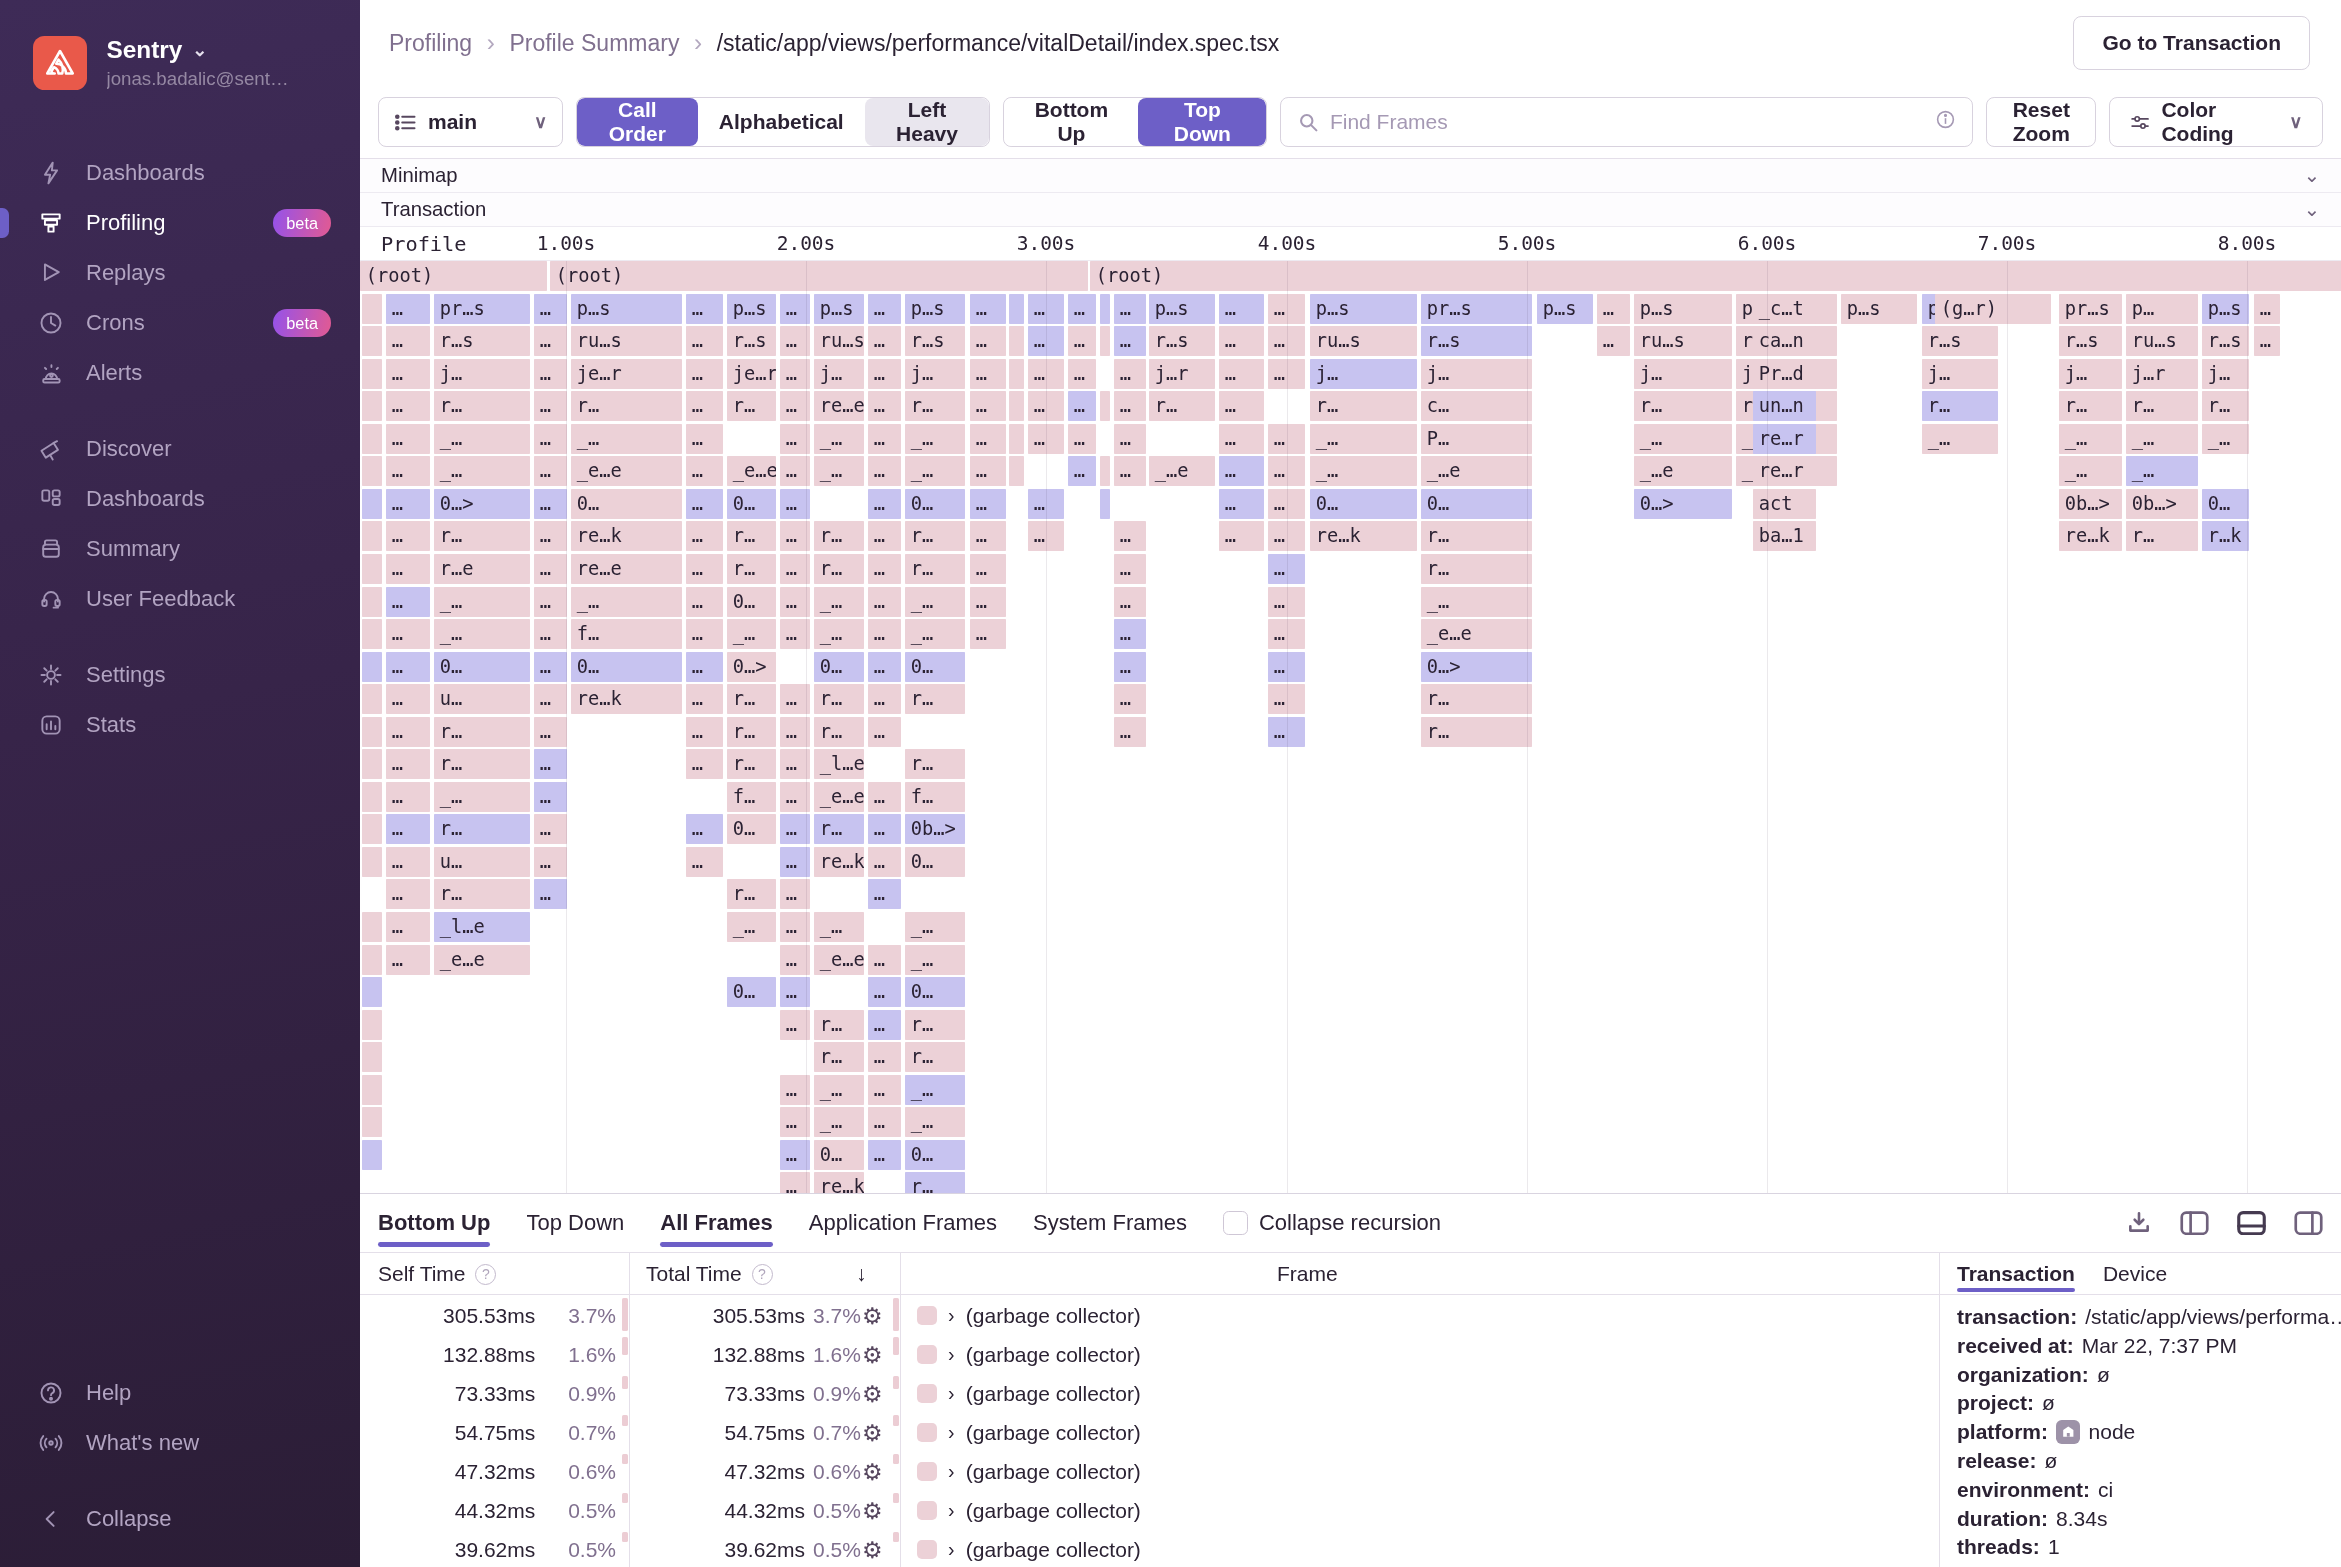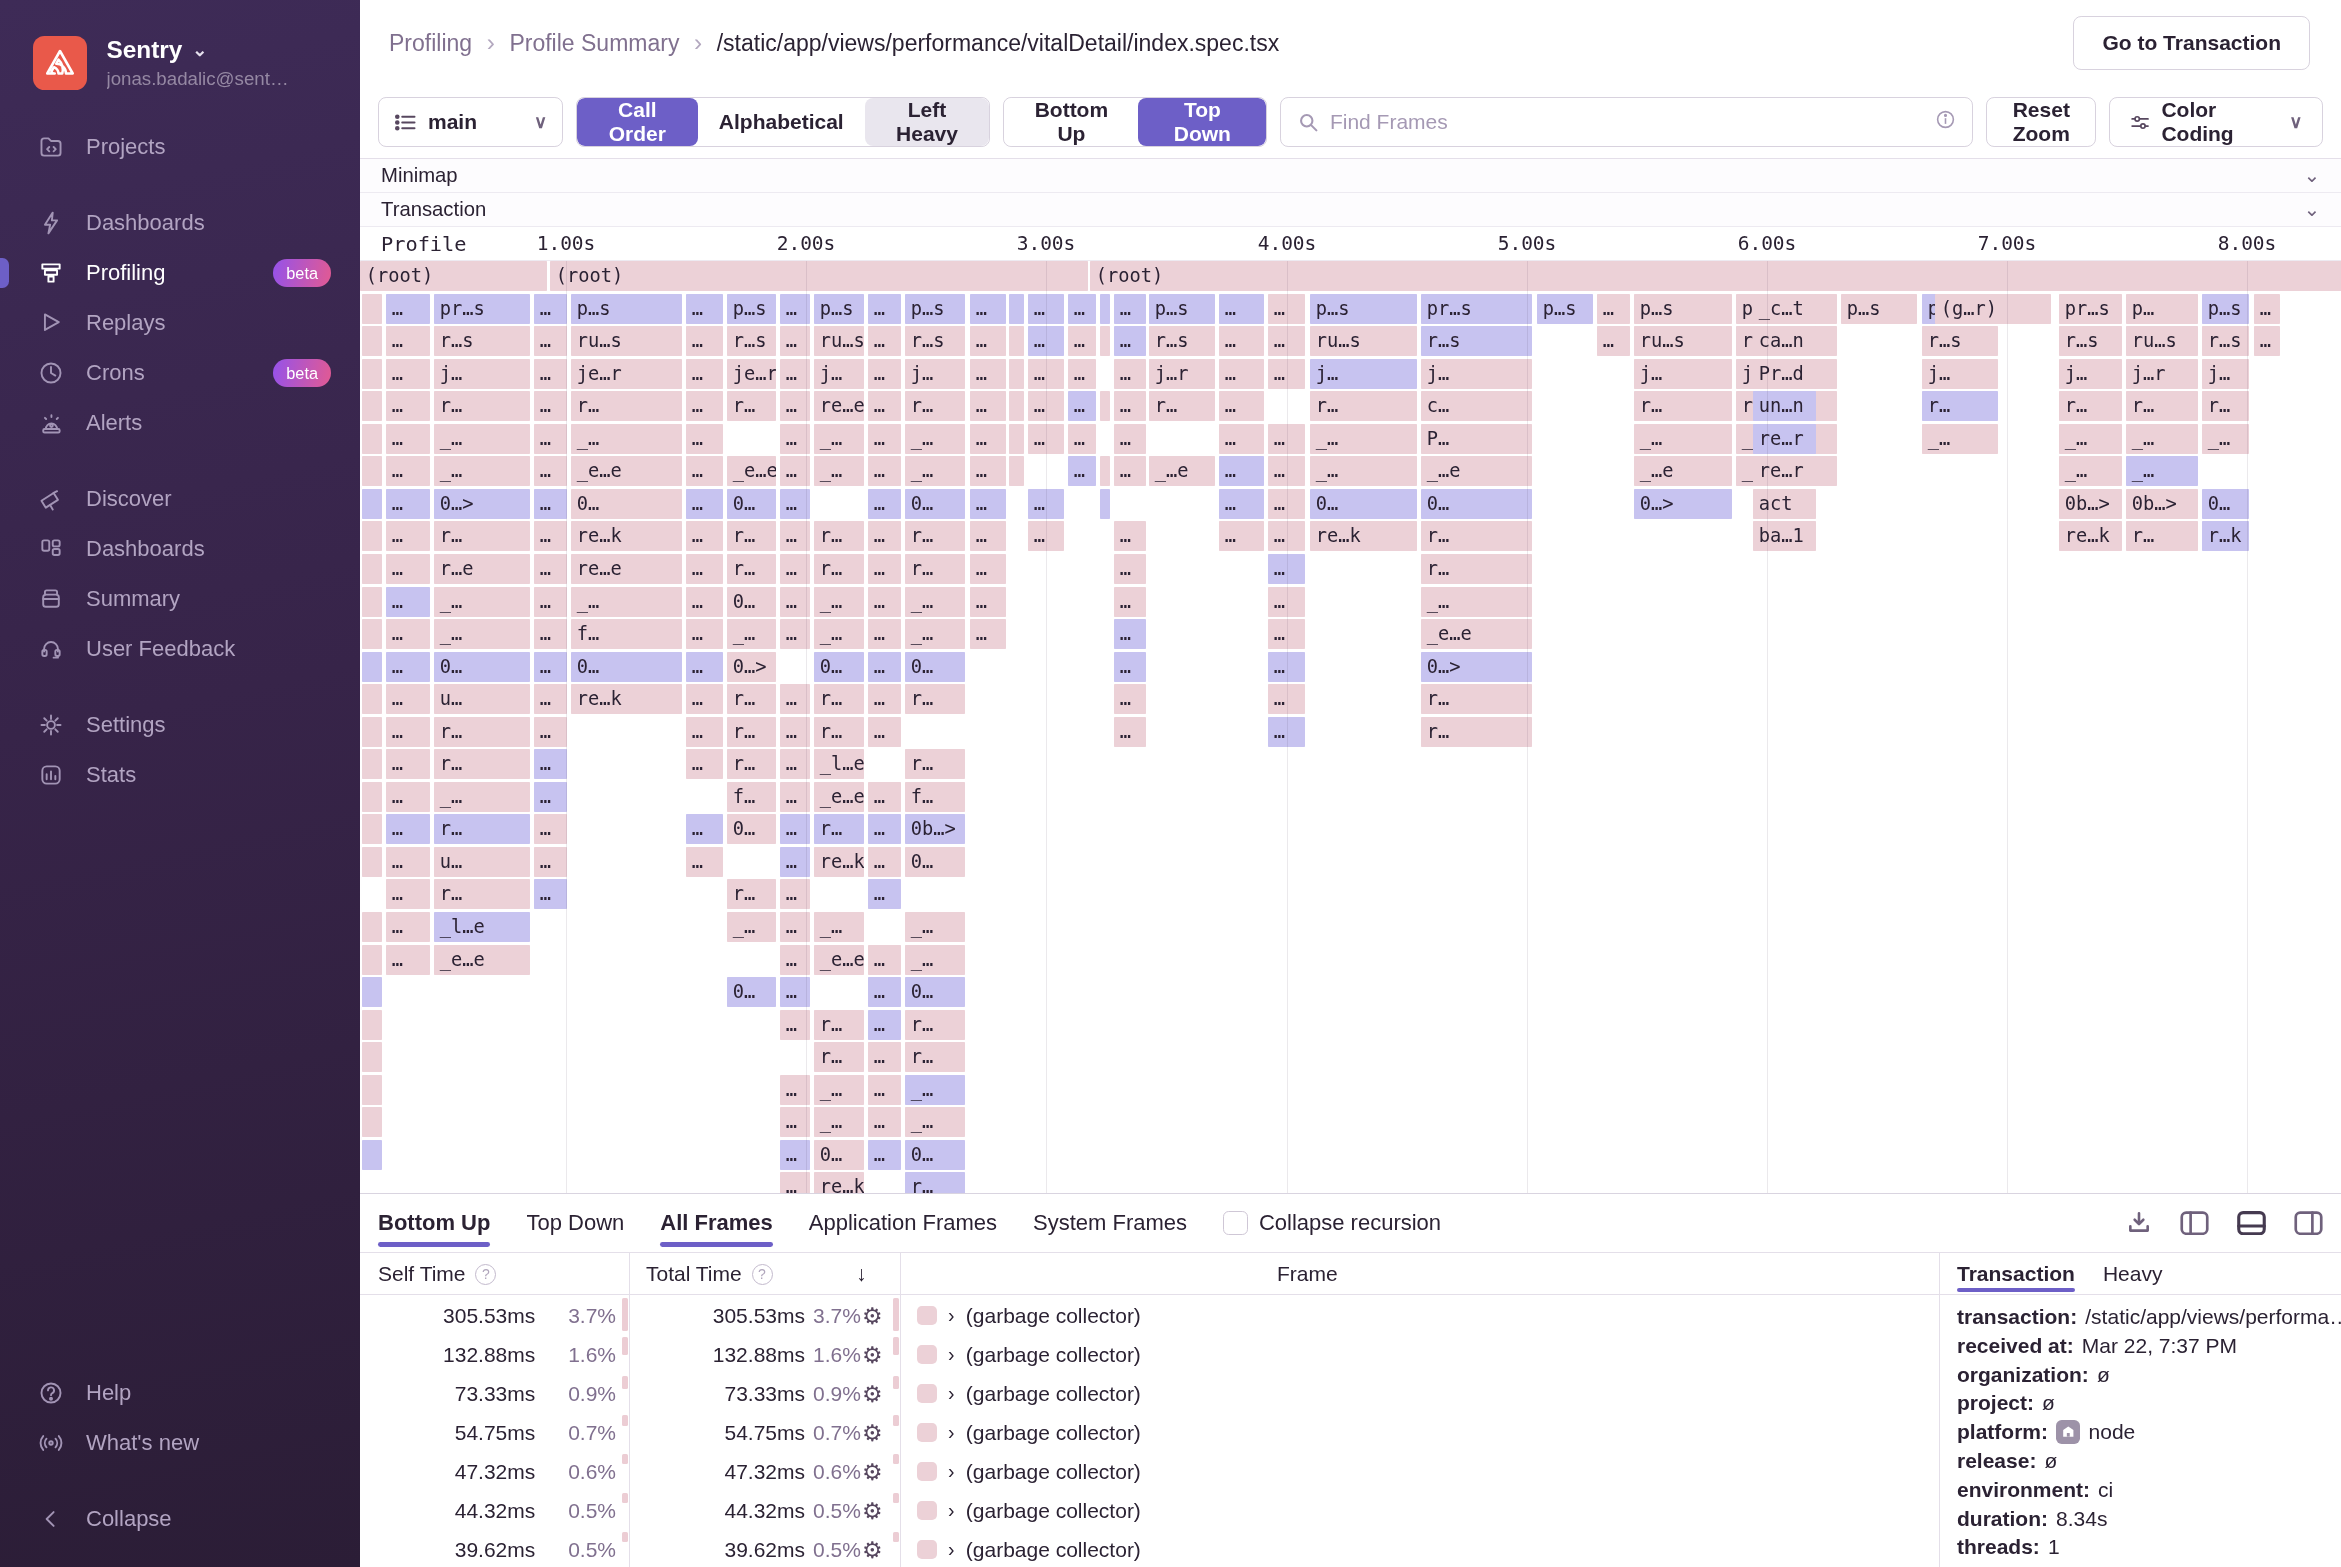--- a/index.html
+++ b/index.html
@@ -129,29 +129,20 @@
     </div>
     <div>
       <div class="sb-org">
           <span>Sentry</span>
           <span class="chev">⌄</span>
         </div>
       <div class="sb-mail">jonas.badalic@sent…</div>
     </div>
   </div>
   <div class="sb-nav" id="sb-nav">
-      <div class="sb-item">
-        <span class="ic">
-          <svg width="26" height="26" viewBox="0 0 30 30">
-            <path d="M4 8a3 3 0 0 1 3-3h5l3 3h8a3 3 0 0 1 3 3v11a3 3 0 0 1-3 3H7a3 3 0 0 1-3-3z"></path>
-            <path d="M13 15l-2.5 2.5L13 20M18 15l2.5 2.5L18 20"></path>
-          </svg>
-        </span>
-        <span>Projects</span>
-      </div>
       <div class="sb-gap"></div>
       <div class="sb-item">
         <span class="ic">
           <svg width="26" height="26" viewBox="0 0 30 30">
             <path d="M17 3L8 17h6l-2 10 10-15h-6z"></path>
           </svg>
         </span>
         <span>Dashboards</span>
       </div>
       <div class="sb-item active">
@@ -818,21 +809,21 @@
           <span class="qic">?</span>
       </div>
       <div class="hcell" style="left:496px">
         <span>↓</span>
       </div>
       <div class="hcell" style="left:917px">
         <span>Frame</span>
       </div>
       <div class="dtabs" style="left:1597px" id="dtabs-host">
           <span class="dtab active">Transaction</span>
-          <span class="dtab">Heavy</span>
+          <span class="dtab">Device</span>
         </div>
     </div>
 
     <div class="rows" id="rows-host">
         <div class="trow" style="top: 0px;">
           <span class="num" style="left:16.3px;width:159px">305.53ms</span>
           <span class="num pct" style="left:183px;width:73px">3.7%</span>
           <span class="minibar" style="left:262px;top:1.6px;height:33px"></span>
           <span class="num" style="left:286px;width:159px">305.53ms</span>
           <span class="num pct" style="left:453px;width:41px">3.7%</span>

